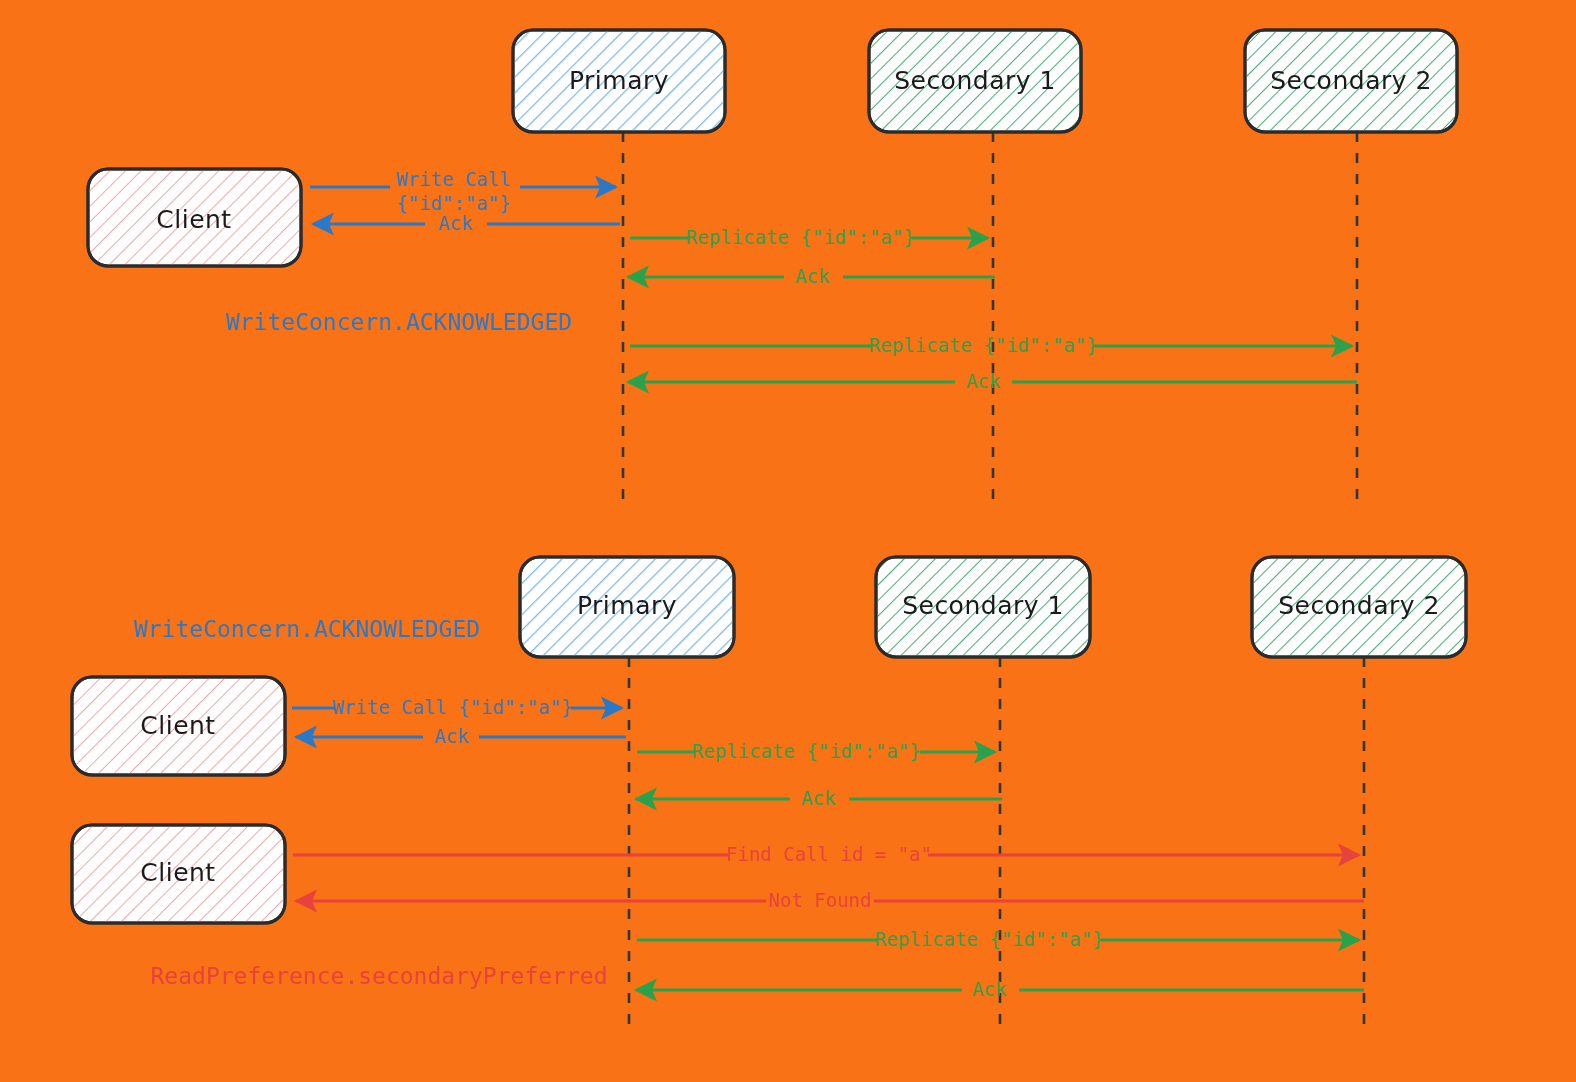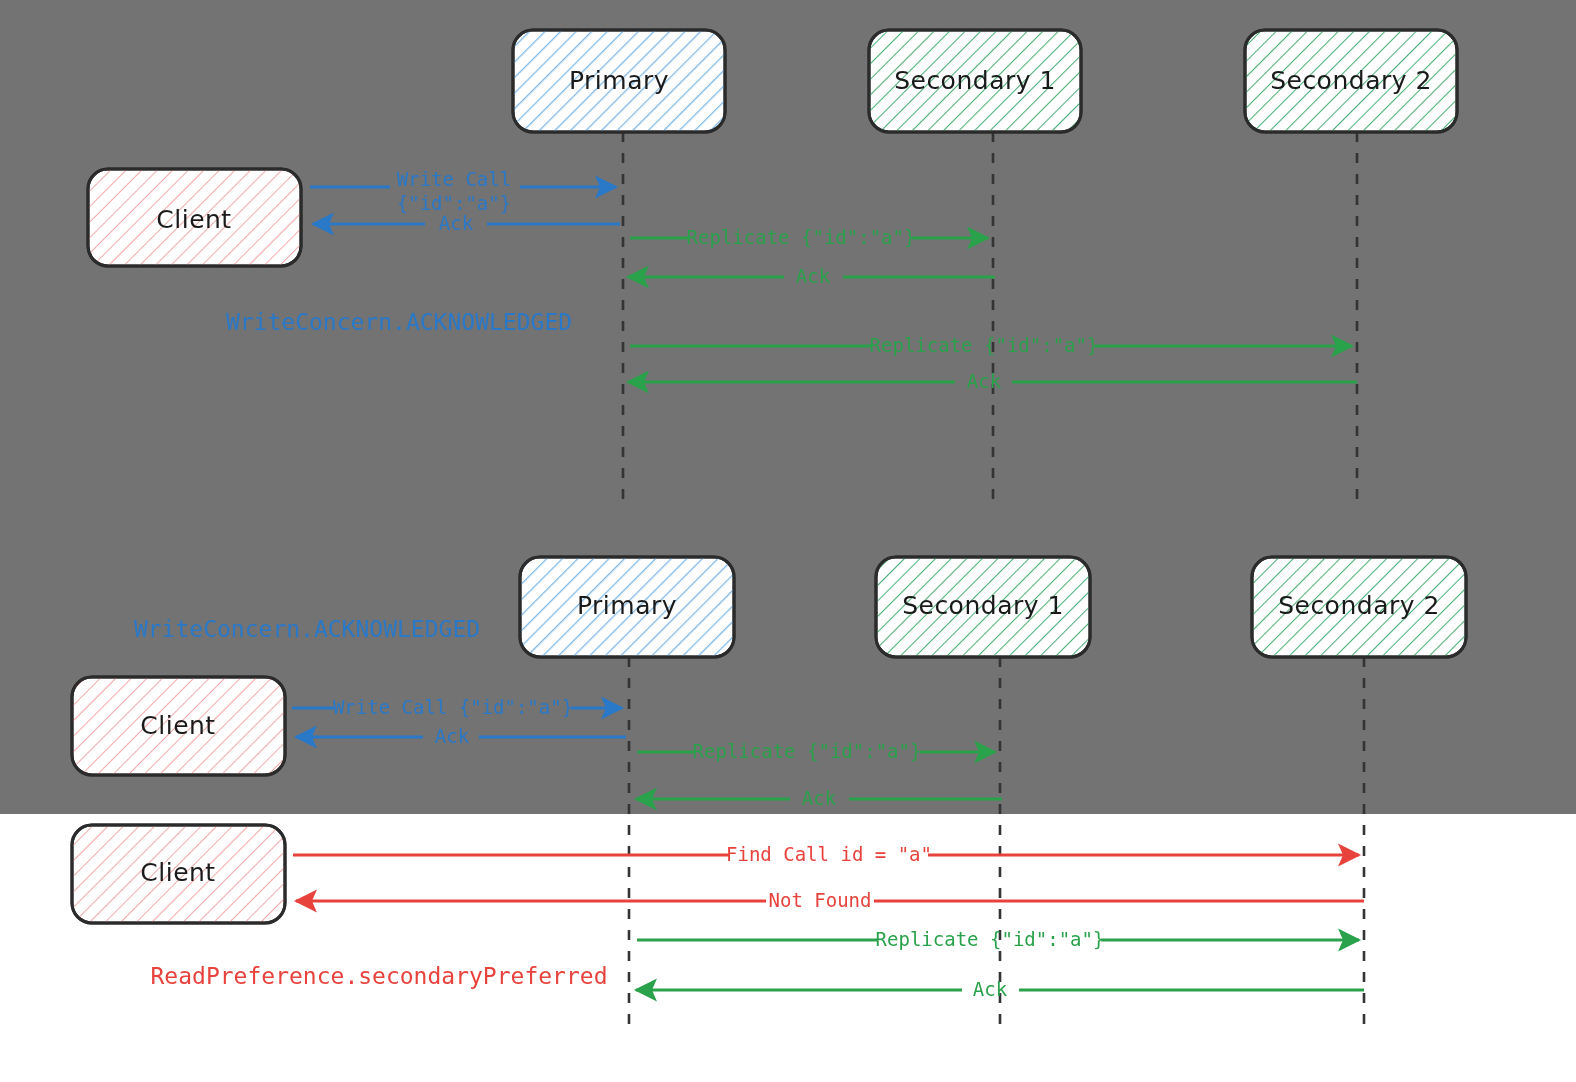--- a/index.html
+++ b/index.html
@@ -9,22 +9,22 @@
   }
   body {
     width: 1576px;
     height: 1082px;
     font-family: "Liberation Sans", sans-serif;
     overflow: hidden;
   }
   #canvas {
     position: relative;
     width: 1576px;
-    height: 814px;
-    background: #737373;
+    height: 1082px;
+    background: #f97316;
   }
   svg.diagram-layer {
     position: absolute;
     top: 0;
     left: 0;
     width: 1576px;
     height: 1082px;
   }
   .node-label {
     font-family: "DejaVu Sans", sans-serif;

